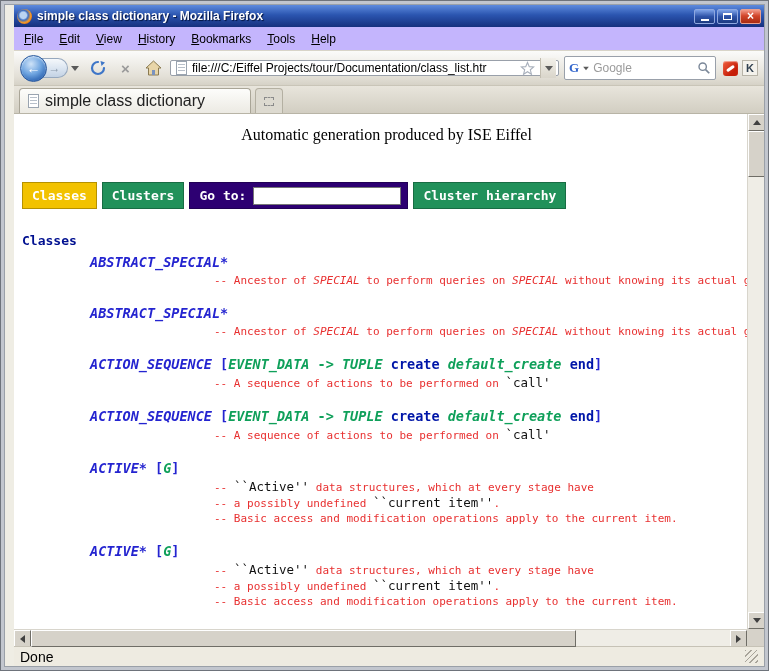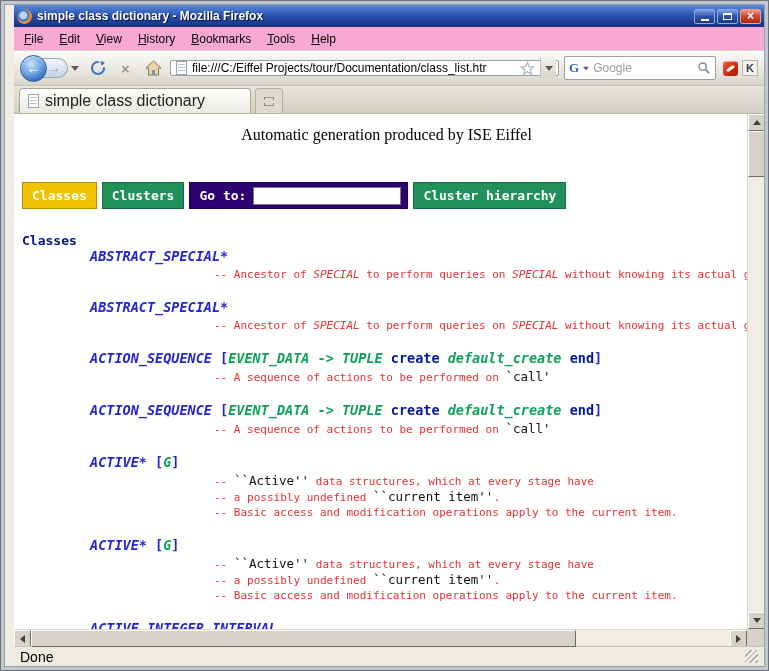--- a/index.html
+++ b/index.html
@@ -22,21 +22,21 @@
   .win-buttons { display:flex; gap:2px; }
   .win-btn { width:21px; height:15px; border:1px solid #8FA8E0; border-radius:2px;
     display:flex; align-items:center; justify-content:center;
     background:linear-gradient(#7DA2E8,#2E53A8 50%,#1C3A80); color:#fff; }
   .win-btn.close { background:linear-gradient(#F29B8A,#D2462B 45%,#A82B12); border-color:#E8A090;
     font-size:12px; font-weight:bold; line-height:1; }
   .glyph-min { width:8px; height:2px; background:#fff; margin-top:7px; }
   .glyph-max { width:9px; height:7px; border:1px solid #fff; border-top:2px solid #fff; }
 
   
-  .menubar { height:24px; flex:0 0 24px; background:#f9a8d4; border-bottom:1px solid #D8D4C8;
+  .menubar { height:24px; flex:0 0 24px; background:#c4b5fd; border-bottom:1px solid #D8D4C8;
     display:flex; align-items:center; padding:0 2px; font-size:12px; color:#000; }
   .menu-item { padding:4px 8px; cursor:default; }
   .menu-item::first-letter { text-decoration:underline; }
 
   
   .navbar { height:35px; flex:0 0 35px; background:linear-gradient(#FBFBFA,#E3E0D7 75%,#D6D2C7);
     border-bottom:1px solid #C9C5B8; display:flex; align-items:center; padding:0 6px; gap:5px; }
   .backfwd { display:flex; align-items:center; }
   .back-btn { width:27px; height:27px; border-radius:50%; z-index:2;
     background:radial-gradient(circle at 40% 32%, #CFE3F8, #6FA5E0 45%, #2E66B4 78%, #1C4A90);
@@ -100,21 +100,21 @@
     font:bold 13px "DejaVu Sans Mono","Liberation Mono",monospace; border:1px solid rgba(0,0,0,.25); }
   .cell-classes { background:var(--classes-bg,#F2C200); }
   .cell-green { background:var(--clusters-bg,#21915A); }
   .cell-goto { background:var(--goto-bg,#2D0072); gap:7px; padding-right:6px; }
   .goto-input { width:148px; height:18px; border:1px solid #777; background:#fff; outline:none;
     font:12px "Liberation Sans",sans-serif; padding:0 3px; }
 
   .section-title { margin:24px 0 0 8px; color:var(--heading,#001090);
     font:bold 13px "DejaVu Sans Mono","Liberation Mono",monospace; }
 
-  .entries { }
+  .entries { margin-top:6px; }
   .entry { margin:0 0 17px 76px; }
   .entry-name { font-size:13.5px; line-height:17px; white-space:pre; margin-bottom:2px; }
   .entry-comment { font-size:11px; line-height:15px; white-space:pre; margin-left:124px; }
   .s-class   { color:var(--class-name,#2424D0); font-style:italic; font-weight:bold; }
   .s-bracket { color:var(--class-name,#2424D0); font-weight:bold; }
   .s-generic { color:var(--generic,#0FA05A); font-style:italic; font-weight:bold; }
   .s-arrow   { color:var(--generic,#0FA05A); font-weight:bold; }
   .s-keyword { color:var(--keyword,#0016A8); font-weight:bold; }
   .s-comment { color:var(--comment,#E83030); }
   .s-comment-class { color:var(--comment,#E83030); font-style:italic; }

